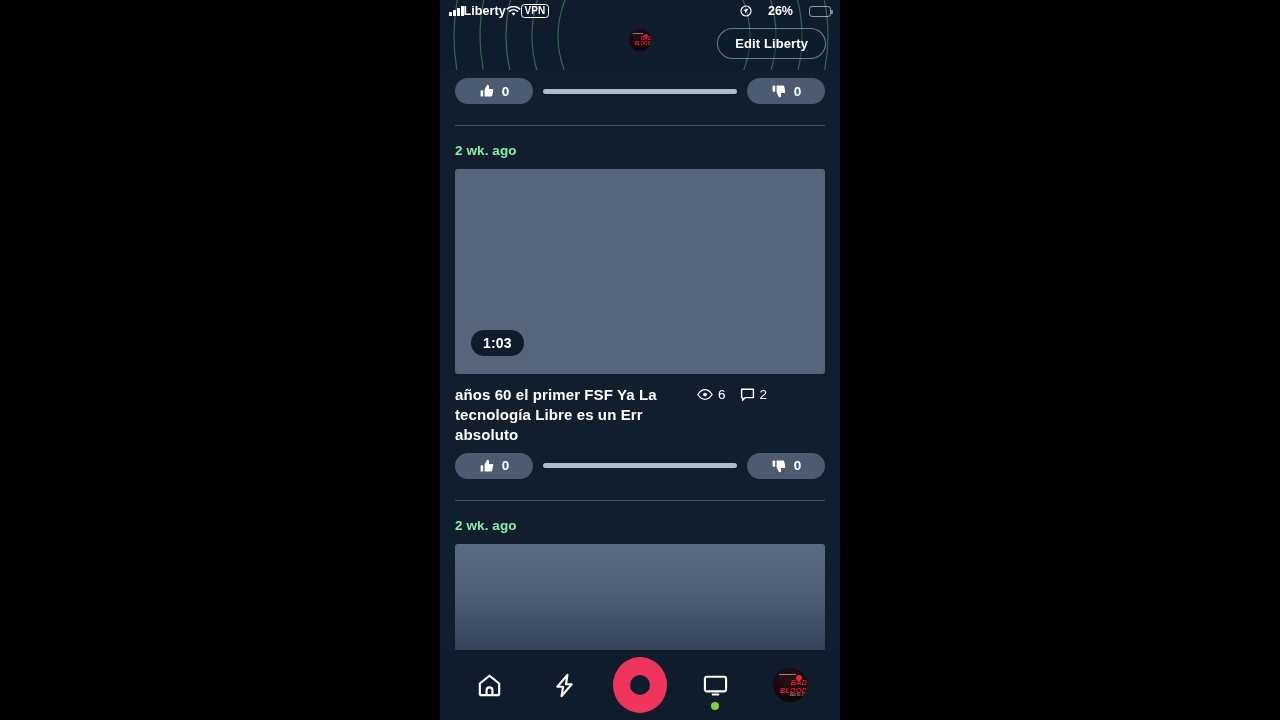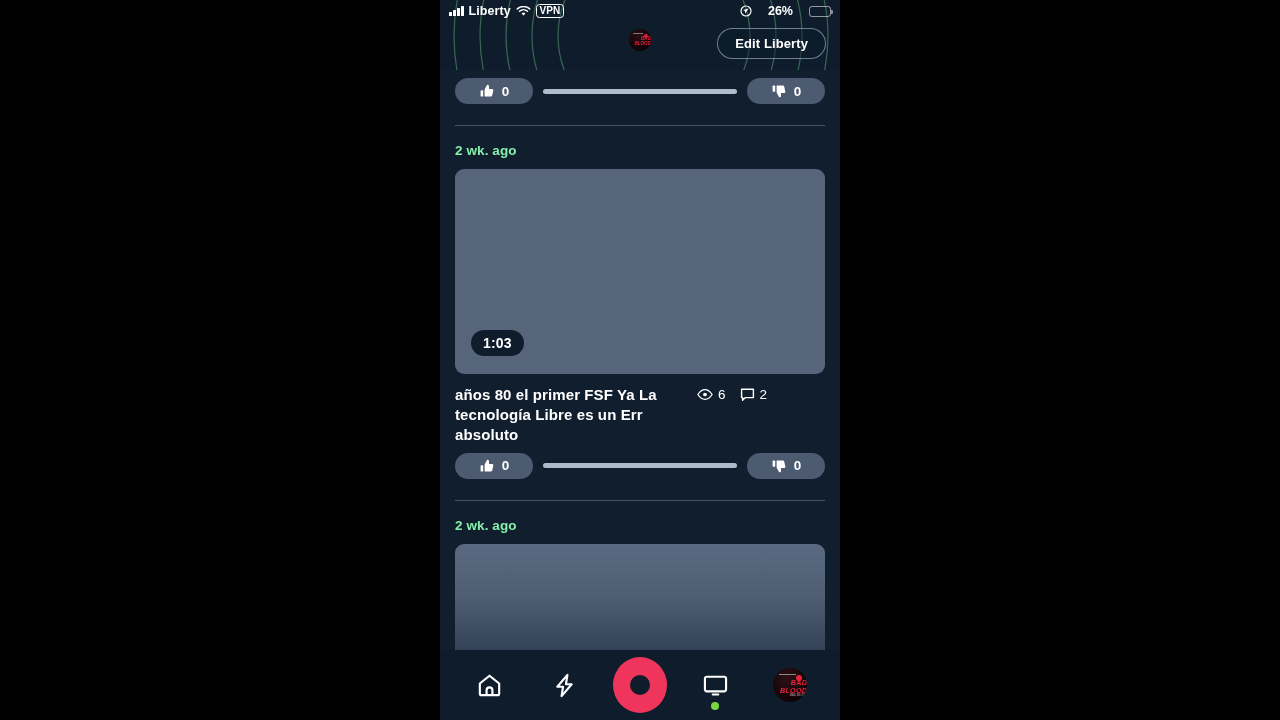--- a/index.html
+++ b/index.html
@@ -23,21 +23,21 @@
   }
   #arcs { position:absolute; left:0; top:-250px; width:400px; height:420px; }
 
   
   #statusbar {
     position:absolute; left:0; top:0; width:400px; height:22px;
     display:flex; align-items:center; z-index:6;
     padding:0 9px; color:#fff;
     font-size:12.5px; font-weight:bold;
   }
-  .sb-left { display:flex; align-items:center; gap:5px; }
+  .sb-left { display:flex; align-items:center; }
   .sb-right { display:flex; align-items:center; gap:16px; margin-left:auto; }
   #carrier { letter-spacing:.1px; font-size:12.5px; }
   .bars { display:flex; align-items:flex-end; gap:1.5px; height:10px; }
   .bars i { width:2.5px; background:#fff; border-radius:.5px; display:block; }
   .bars i:nth-child(1){height:4px;} .bars i:nth-child(2){height:6px;}
   .bars i:nth-child(3){height:8px;} .bars i:nth-child(4){height:10px;}
   #vpn {
     border:1.4px solid #fff; border-radius:3.5px;
     font-size:10px; font-weight:bold; padding:.5px 2.5px; line-height:1.05;
     letter-spacing:.2px;
@@ -102,21 +102,21 @@
   .track { flex:1; height:5px; border-radius:3px; background:#aebbcb; }
 
   .divider { height:1px; background:rgba(176,196,216,.32); margin:21px 0 0; }
   .timestamp {
     color:#86efac; font-size:13.5px; font-weight:bold;
     padding:17px 0 11px; letter-spacing:.1px;
   }
 
   .thumb {
     position:relative; width:100%; height:205px;
-    background:#56657a; border-radius:9px; overflow:hidden;text-align:right;
+    background:#56657a; border-radius:3px; overflow:hidden;text-align:right;
   }
   .thumb.faded {
     height:120px;
     background:linear-gradient(180deg,#5a6a80 0%,#4e5d72 45%,#2c3c50 100%);
   }
   .duration {
     position:absolute; left:16px; bottom:18px;
     background:#0e1c2b; border-radius:13px;
     padding:5px 12px; color:#fff;
     font-size:14px; font-weight:bold; letter-spacing:.2px;
@@ -243,21 +243,21 @@
       </div>
 
       <div class="divider"></div>
 
       <div>
         <div class="timestamp">2 wk. ago</div>
         <div class="thumb">
           <div class="duration">1:03</div>
         </div>
         <div class="metarow">
-          <div class="vtitle">años 80 el primer FSF Ya La tecnología Libre es un Err absoluto</div>
+          <div class="vtitle">años 60 el primer FSF Ya La tecnología Libre es un Err absoluto</div>
           <div class="stats">
             <span class="stat">
               <svg width="16" height="13" viewBox="0 0 18 13">
                 <path d="M1 6.5 C3.6 2.4 6.1 1 9 1 s5.4 1.4 8 5.5 C14.4 10.6 11.9 12 9 12 S3.6 10.6 1 6.5 Z" fill="none" stroke="#fff" stroke-width="1.4"></path>
                 <circle cx="9" cy="6.5" r="2.1" fill="#fff"></circle>
               </svg>
               <span>6</span>
             </span>
             <span class="stat">
               <svg width="15" height="14" viewBox="0 0 15 14">

